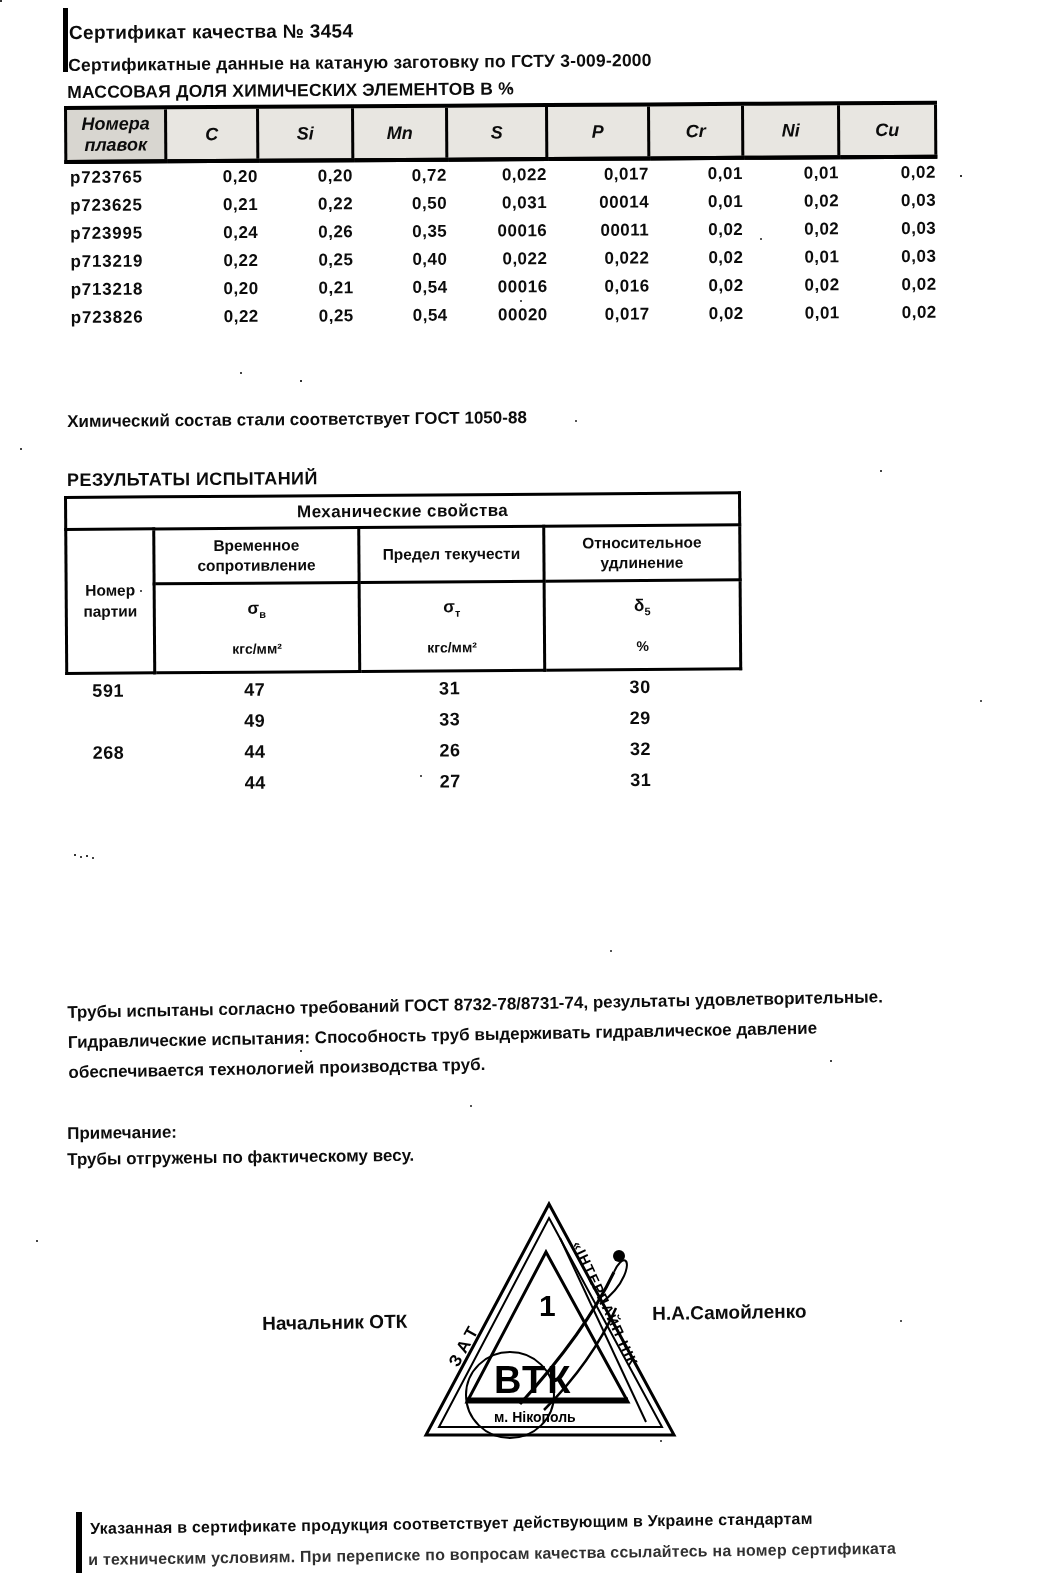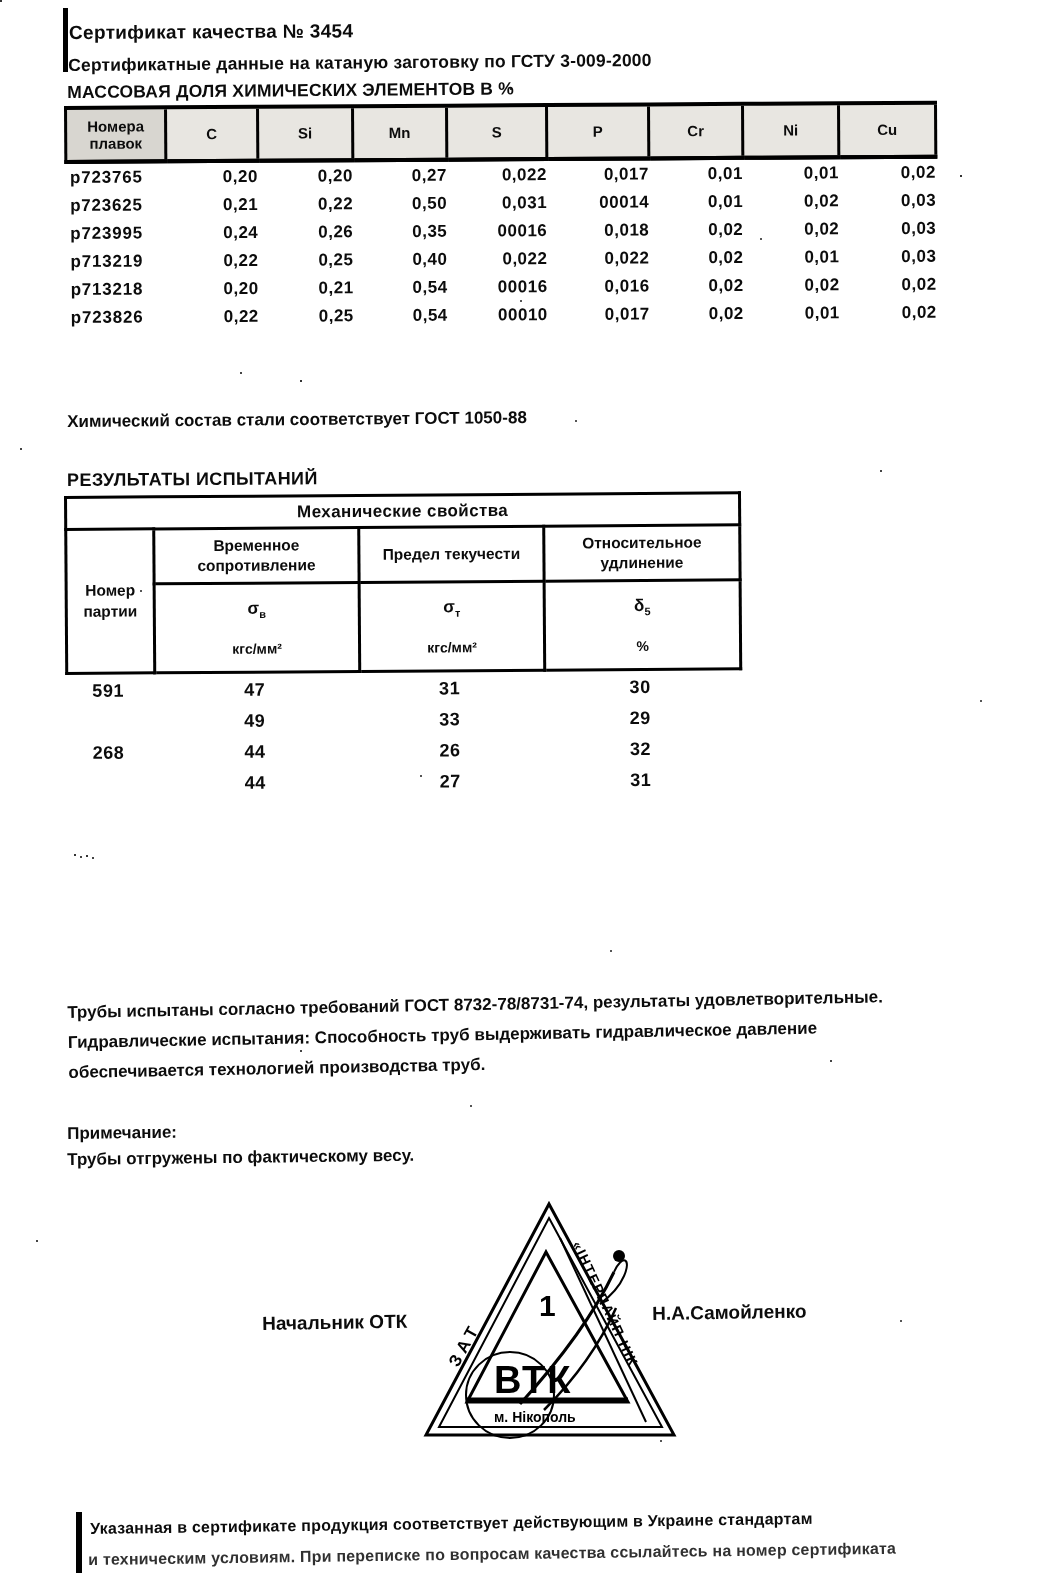--- a/index.html
+++ b/index.html
@@ -11,21 +11,21 @@
   
   .edge-bar{background:#000;}
   .title1{font-size:19px;font-weight:bold;letter-spacing:.3px;transform:rotate(-.35deg);transform-origin:left top;}
   .title2{font-size:17.5px;font-weight:bold;letter-spacing:.2px;transform:rotate(-.5deg);transform-origin:left top;}
   .title3{font-size:17.5px;font-weight:bold;letter-spacing:.2px;transform:rotate(-.45deg);transform-origin:left top;}
   
   table{border-collapse:collapse;table-layout:fixed;}
   .chem{width:870px;transform:rotate(-.35deg);transform-origin:left top;font-weight:bold;}
   .chem th{
     border:3px solid #000;border-top:4px solid #000;border-bottom:4px solid #000;
-    background:#e8e6e1;font-size:15px;font-weight:bold;height:50px;line-height:1.15;padding:0 2px;
+    background:#e8e6e1;font-size:18px;font-weight:bold;height:50px;line-height:1.15;padding:0 2px;font-style:italic;
   }
   .chem th:first-child{background:#d8d6d0;}
   .chem td{
     border:none;height:28px;font-size:17px;text-align:right;letter-spacing:.5px;padding:0;
   }
   .chem td.rowlabel{text-align:left;padding-left:4px;letter-spacing:.8px;margin-left:22px;}
   
   .mech{width:674px;transform:rotate(-.4deg);transform-origin:left top;}
   .mech th,.mech td{border:3px solid #000;font-weight:bold;}
   .mech .group{font-size:17px;height:27px;text-align:center;letter-spacing:.4px;}
@@ -90,21 +90,21 @@
         <th>Ni</th>
         <th>Cu</th>
       </tr>
     </thead>
     <tbody>
 
         <tr>
           <td class="rowlabel">p723765</td>
           <td>0,20</td>
           <td>0,20</td>
-          <td>0,27</td>
+          <td>0,72</td>
           <td>0,022</td>
           <td>0,017</td>
           <td>0,01</td>
           <td>0,01</td>
           <td>0,02</td>
         </tr>
 
         <tr>
           <td class="rowlabel">p723625</td>
           <td>0,21</td>
@@ -116,21 +116,21 @@
           <td>0,02</td>
           <td>0,03</td>
         </tr>
 
         <tr>
           <td class="rowlabel">p723995</td>
           <td>0,24</td>
           <td>0,26</td>
           <td>0,35</td>
           <td>00016</td>
-          <td>0,018</td>
+          <td>00011</td>
           <td>0,02</td>
           <td>0,02</td>
           <td>0,03</td>
         </tr>
 
         <tr>
           <td class="rowlabel">p713219</td>
           <td>0,22</td>
           <td>0,25</td>
           <td>0,40</td>
@@ -151,21 +151,21 @@
           <td>0,02</td>
           <td>0,02</td>
           <td>0,02</td>
         </tr>
 
         <tr>
           <td class="rowlabel">p723826</td>
           <td>0,22</td>
           <td>0,25</td>
           <td>0,54</td>
-          <td>00010</td>
+          <td>00020</td>
           <td>0,017</td>
           <td>0,02</td>
           <td>0,01</td>
           <td>0,02</td>
         </tr>
       </tbody>
   </table>
 
   <div class="abs midline" style="left:67px;top:412px;">Химический состав стали соответствует ГОСТ 1050-88</div>
 

